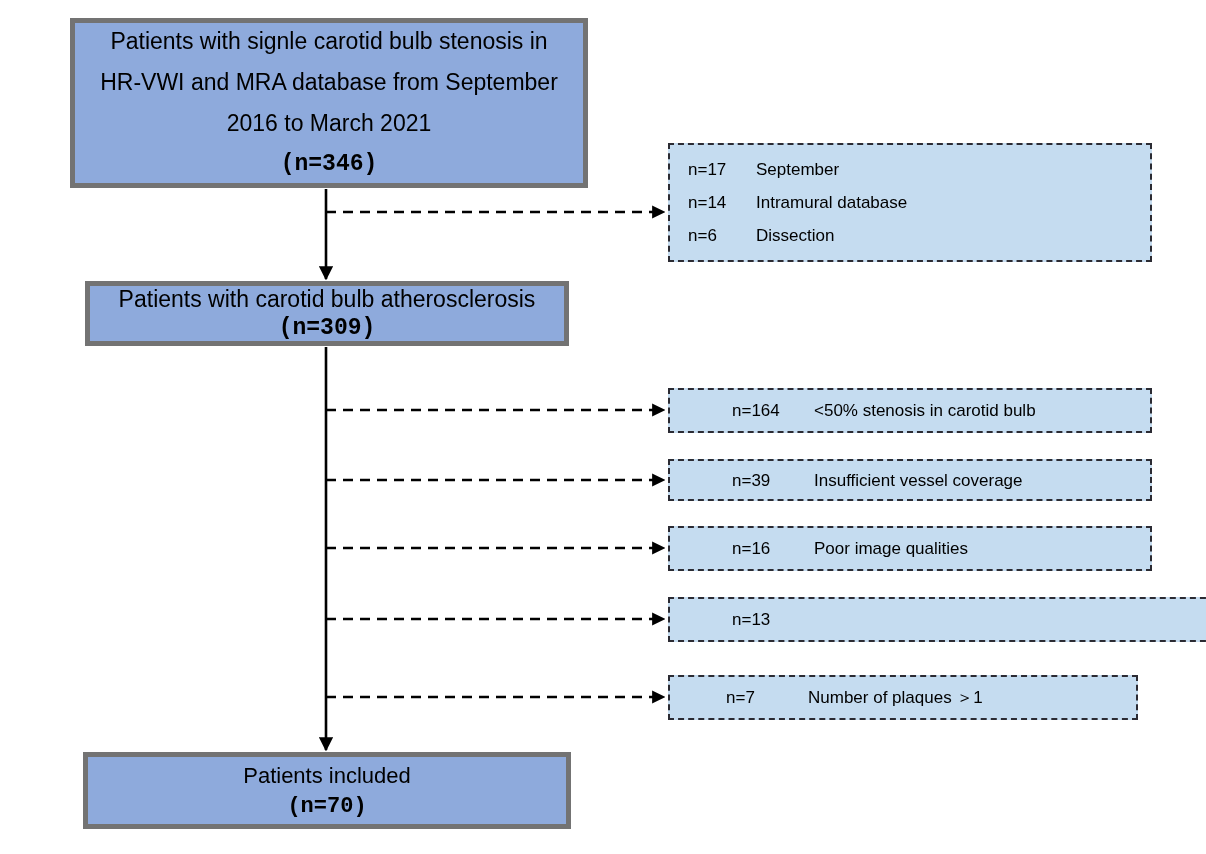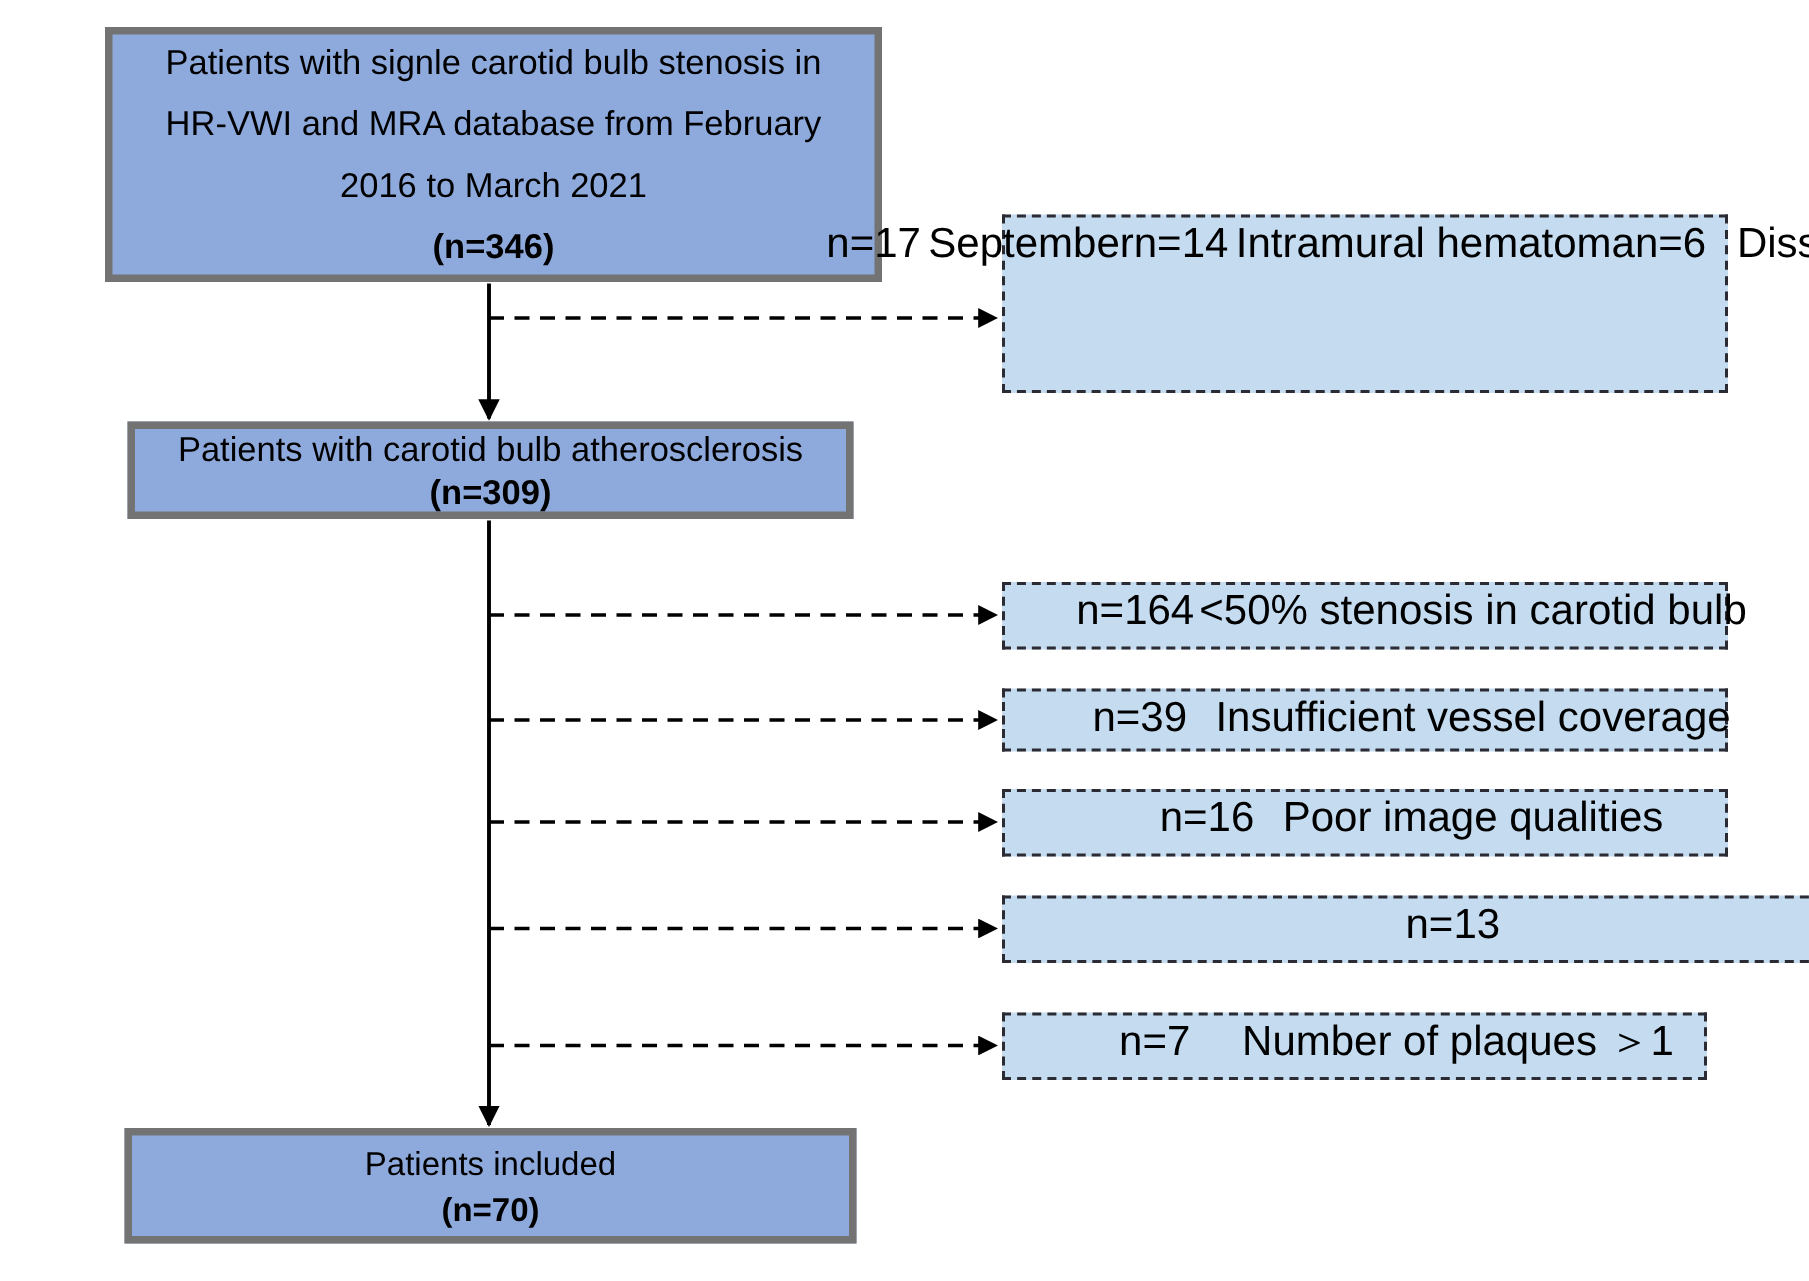--- a/index.html
+++ b/index.html
@@ -31,20 +31,21 @@
     text-align: center;
     color: #000000;
   }
   .node-main .line {
     display: block;
     width: 100%;
     white-space: nowrap;
   }
   .node-main .bold {
     font-weight: bold;
+    font-family: Liberation Mono, monospace;
   }
 
   #node-cohort {
     left: 70px;
     top: 18px;
     width: 518px;
     height: 170px;
     font-size: 23px;
     line-height: 40px;
   }
@@ -68,23 +69,24 @@
     line-height: 31px;
   }
 
   
   .node-excl {
     position: absolute;
     box-sizing: border-box;
     background: #c5dcf0;
     border: 2px dashed #2b2b33;
     display: flex;
+    flex-direction: column;
     justify-content: center;
     padding-left: 18px;
-    font-size: 28px;
+    font-size: 17px;
     color: #000000;
   }
   .node-excl .row {
     display: flex;
     align-items: baseline;
     white-space: nowrap;
     line-height: 33px;
   }
   .node-excl .n {
     display: inline-block;
@@ -138,33 +140,33 @@
 
     <line x1="326" y1="410" x2="664" y2="410" stroke="#000000" stroke-width="2.4" stroke-dasharray="10,7" marker-end="url(#arrow-dash)"></line>
     <line x1="326" y1="480" x2="664" y2="480" stroke="#000000" stroke-width="2.4" stroke-dasharray="10,7" marker-end="url(#arrow-dash)"></line>
     <line x1="326" y1="548" x2="664" y2="548" stroke="#000000" stroke-width="2.4" stroke-dasharray="10,7" marker-end="url(#arrow-dash)"></line>
     <line x1="326" y1="619" x2="664" y2="619" stroke="#000000" stroke-width="2.4" stroke-dasharray="10,7" marker-end="url(#arrow-dash)"></line>
     <line x1="326" y1="697" x2="664" y2="697" stroke="#000000" stroke-width="2.4" stroke-dasharray="10,7" marker-end="url(#arrow-dash)"></line>
   </svg>
 
   <div class="node-main" id="node-cohort">
     <span class="line">Patients with signle carotid bulb stenosis in</span>
-    <span class="line">HR-VWI and MRA database from February</span>
+    <span class="line">HR-VWI and MRA database from September</span>
     <span class="line">2016 to March 2021</span>
     <span class="line bold">(n=346)</span>
   </div>
 
   <div class="node-excl" id="excl-top">
     <div class="row">
       <span class="n">n=17</span>
       <span class="desc">September</span>
     </div>
     <div class="row">
       <span class="n">n=14</span>
-      <span class="desc">Intramural hematoma</span>
+      <span class="desc">Intramural database</span>
     </div>
     <div class="row">
       <span class="n">n=6</span>
       <span class="desc">Dissection</span>
     </div>
   </div>
 
   <div class="node-main" id="node-athero">
     <span class="line">Patients with carotid bulb atherosclerosis</span>
     <span class="line bold">(n=309)</span>

